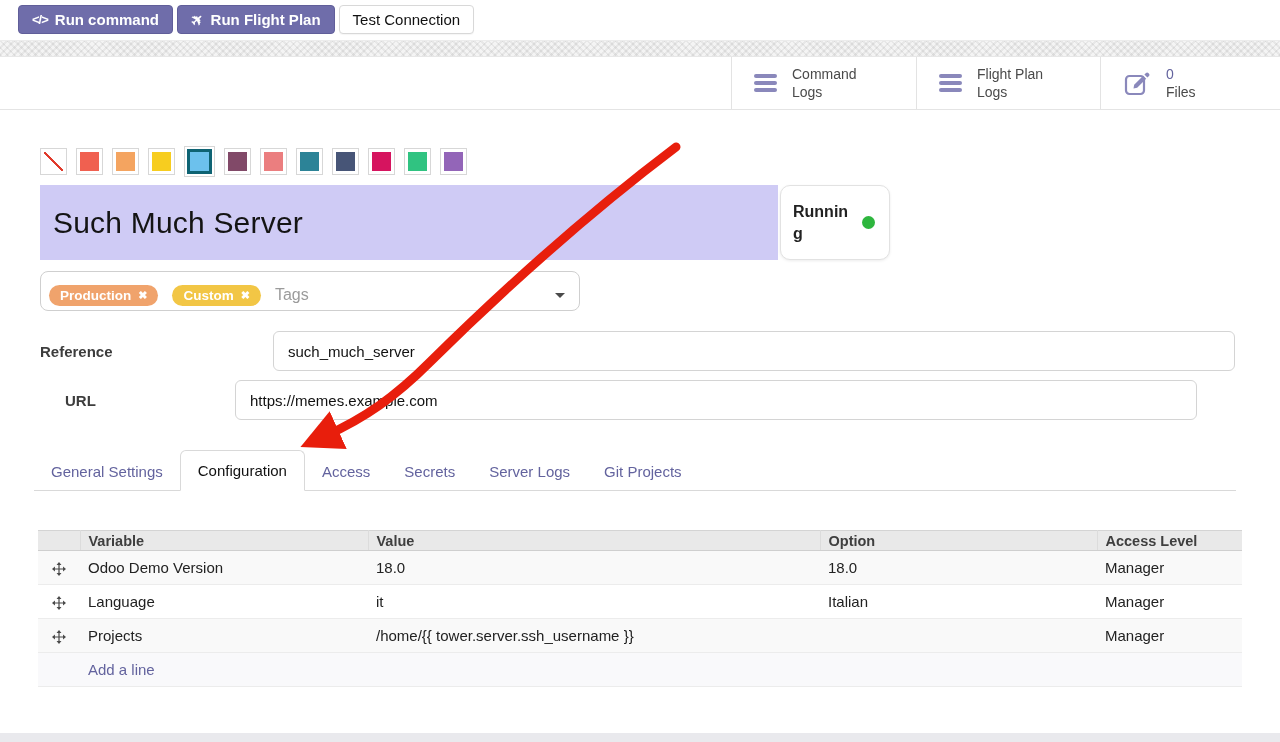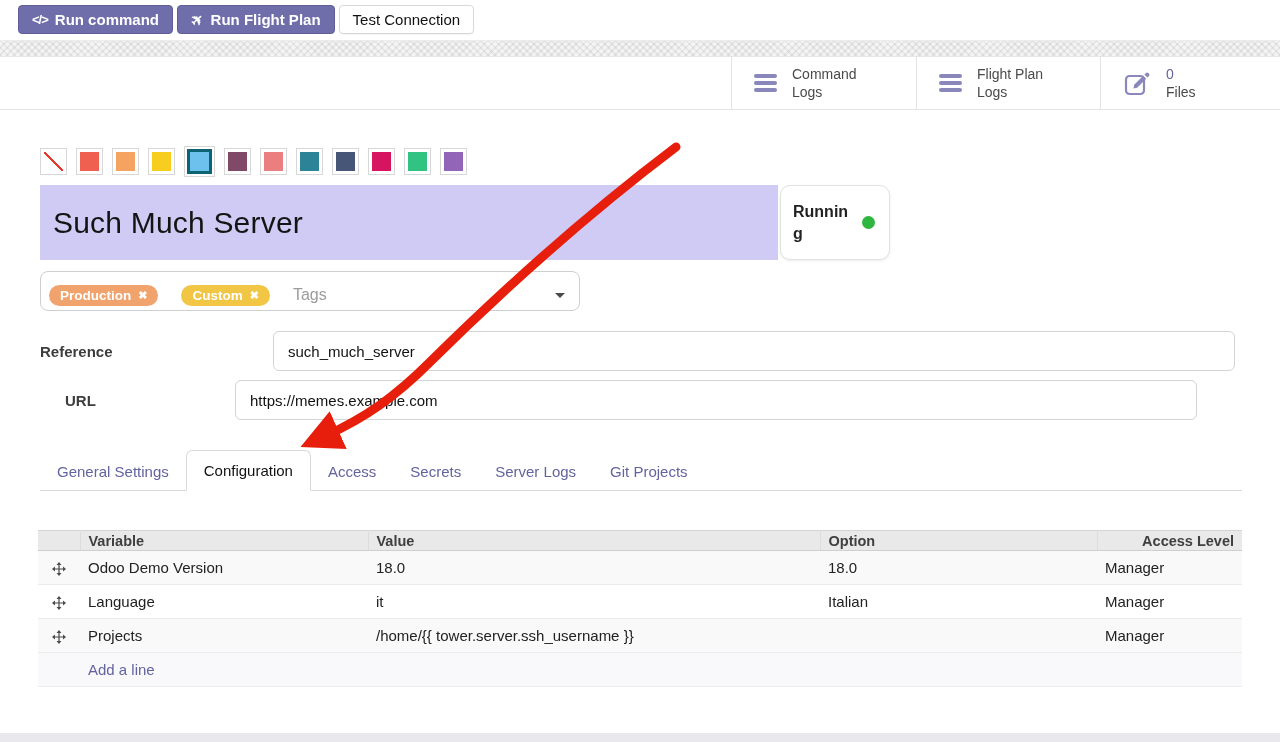--- a/index.html
+++ b/index.html
@@ -51,53 +51,53 @@
   .status-card { position:absolute; left:780px; top:185px; width:110px; height:75px; background:#fff;
                  border:1px solid #e2e2e2; border-radius:10px; box-shadow:0 1px 3px rgba(0,0,0,.08);
                  display:flex; align-items:center; justify-content:space-between; padding:0 14px 0 12px; }
   .status-text { font-size:16px; font-weight:bold; color:#222; width:56px; line-height:1.35;
                  overflow-wrap:anywhere; }
   .status-dot { width:13px; height:13px; border-radius:50%; background:var(--status-green); }
 
   
   .tags-box { position:absolute; left:40px; top:271px; width:540px; height:40px; background:#fff;
               border:1px solid #cfcfcf; border-radius:8px; display:flex; align-items:center;
-              padding:8px 14px 0 8px; gap:23px; }
+              padding:8px 14px 0 8px; gap:14px; }
   .tag-pill { display:flex; align-items:center; gap:7px; border-radius:999px; padding:3px 11px;
               color:#fff; font-size:13.5px; font-weight:bold; cursor:default; }
   .tag-x { font-size:11px; font-weight:bold; cursor:pointer; line-height:1; }
   .tags-ph { color:#9b9b9b; font-size:16px; flex:1; }
   .caret { width:0; height:0; border-left:5px solid transparent; border-right:5px solid transparent;
            border-top:5px solid #4a4a4a; cursor:pointer; }
 
   
   .fieldlabel { position:absolute; left:40px; height:40px; display:flex; align-items:center;
                 font-size:15px; font-weight:bold; color:#3d3d3d; }
   .fieldinput { position:absolute; left:235px; width:962px; height:40px; background:#fff;
                 border:1px solid #d4d4d4; border-radius:6px; padding:0 14px; font-size:15px; color:#111;
                 font-family:"Liberation Sans", sans-serif; }
 
   
-  .tabs { position:absolute; left:40px; top:450px; width:1202px; display:flex; align-items:flex-end;
+  .tabs { position:absolute; left:34px; top:450px; width:1202px; display:flex; align-items:flex-end;
           border-bottom:1px solid #d9d9d9; list-style:none; }
   .tab { padding:11px 17px; font-size:15px; color:var(--link); cursor:pointer; white-space:nowrap;
          margin-bottom:-1px; }
   .tab.active { background:#fff; color:#111; border:1px solid #d9d9d9; border-bottom:1px solid #fff;
                 border-radius:6px 6px 0 0; }
 
   
   .listtable { position:absolute; left:38px; top:530px; width:1204px; border-collapse:collapse;
                font-size:15px; color:#222; table-layout:fixed; }
   .listtable col.c-drag { width:42px; } .listtable col.c-var { width:288px; }
   .listtable col.c-val { width:452px; } .listtable col.c-opt { width:277px; }
   .listtable col.c-acc { width:145px; }
   .listtable thead th { height:20px; background:#e9e9e9; text-align:left; font-size:14.5px;
         font-weight:bold; color:#3f3f3f; padding:0 8px; border-top:1px solid #d4d4d4;
         border-bottom:1px solid #cfcfcf; border-right:1px solid #dcdcdc; }
-  .listtable thead th:last-child { border-right:none;text-align:right; }
+  .listtable thead th:last-child { border-right:none; }
   .listtable tbody td { height:34px; padding:0 8px; border-bottom:1px solid #ececec; cursor:pointer; }
   .listtable tbody tr:nth-child(odd) td { background:#f9f9f9; }
   .listtable tbody tr:nth-child(even) td { background:#fff; }
   .drag-cell { text-align:center; color:#4a4a4a; cursor:move; }
   .drag-cell svg { vertical-align:middle; }
   .addline td { background:#f9f9fb !important; color:var(--link); padding-left:50px !important;
                 cursor:pointer; border-bottom:none; }
 
   .bottom-strip { position:absolute; left:0; top:733px; width:1280px; height:9px; background:#e9e9ed; }
 

